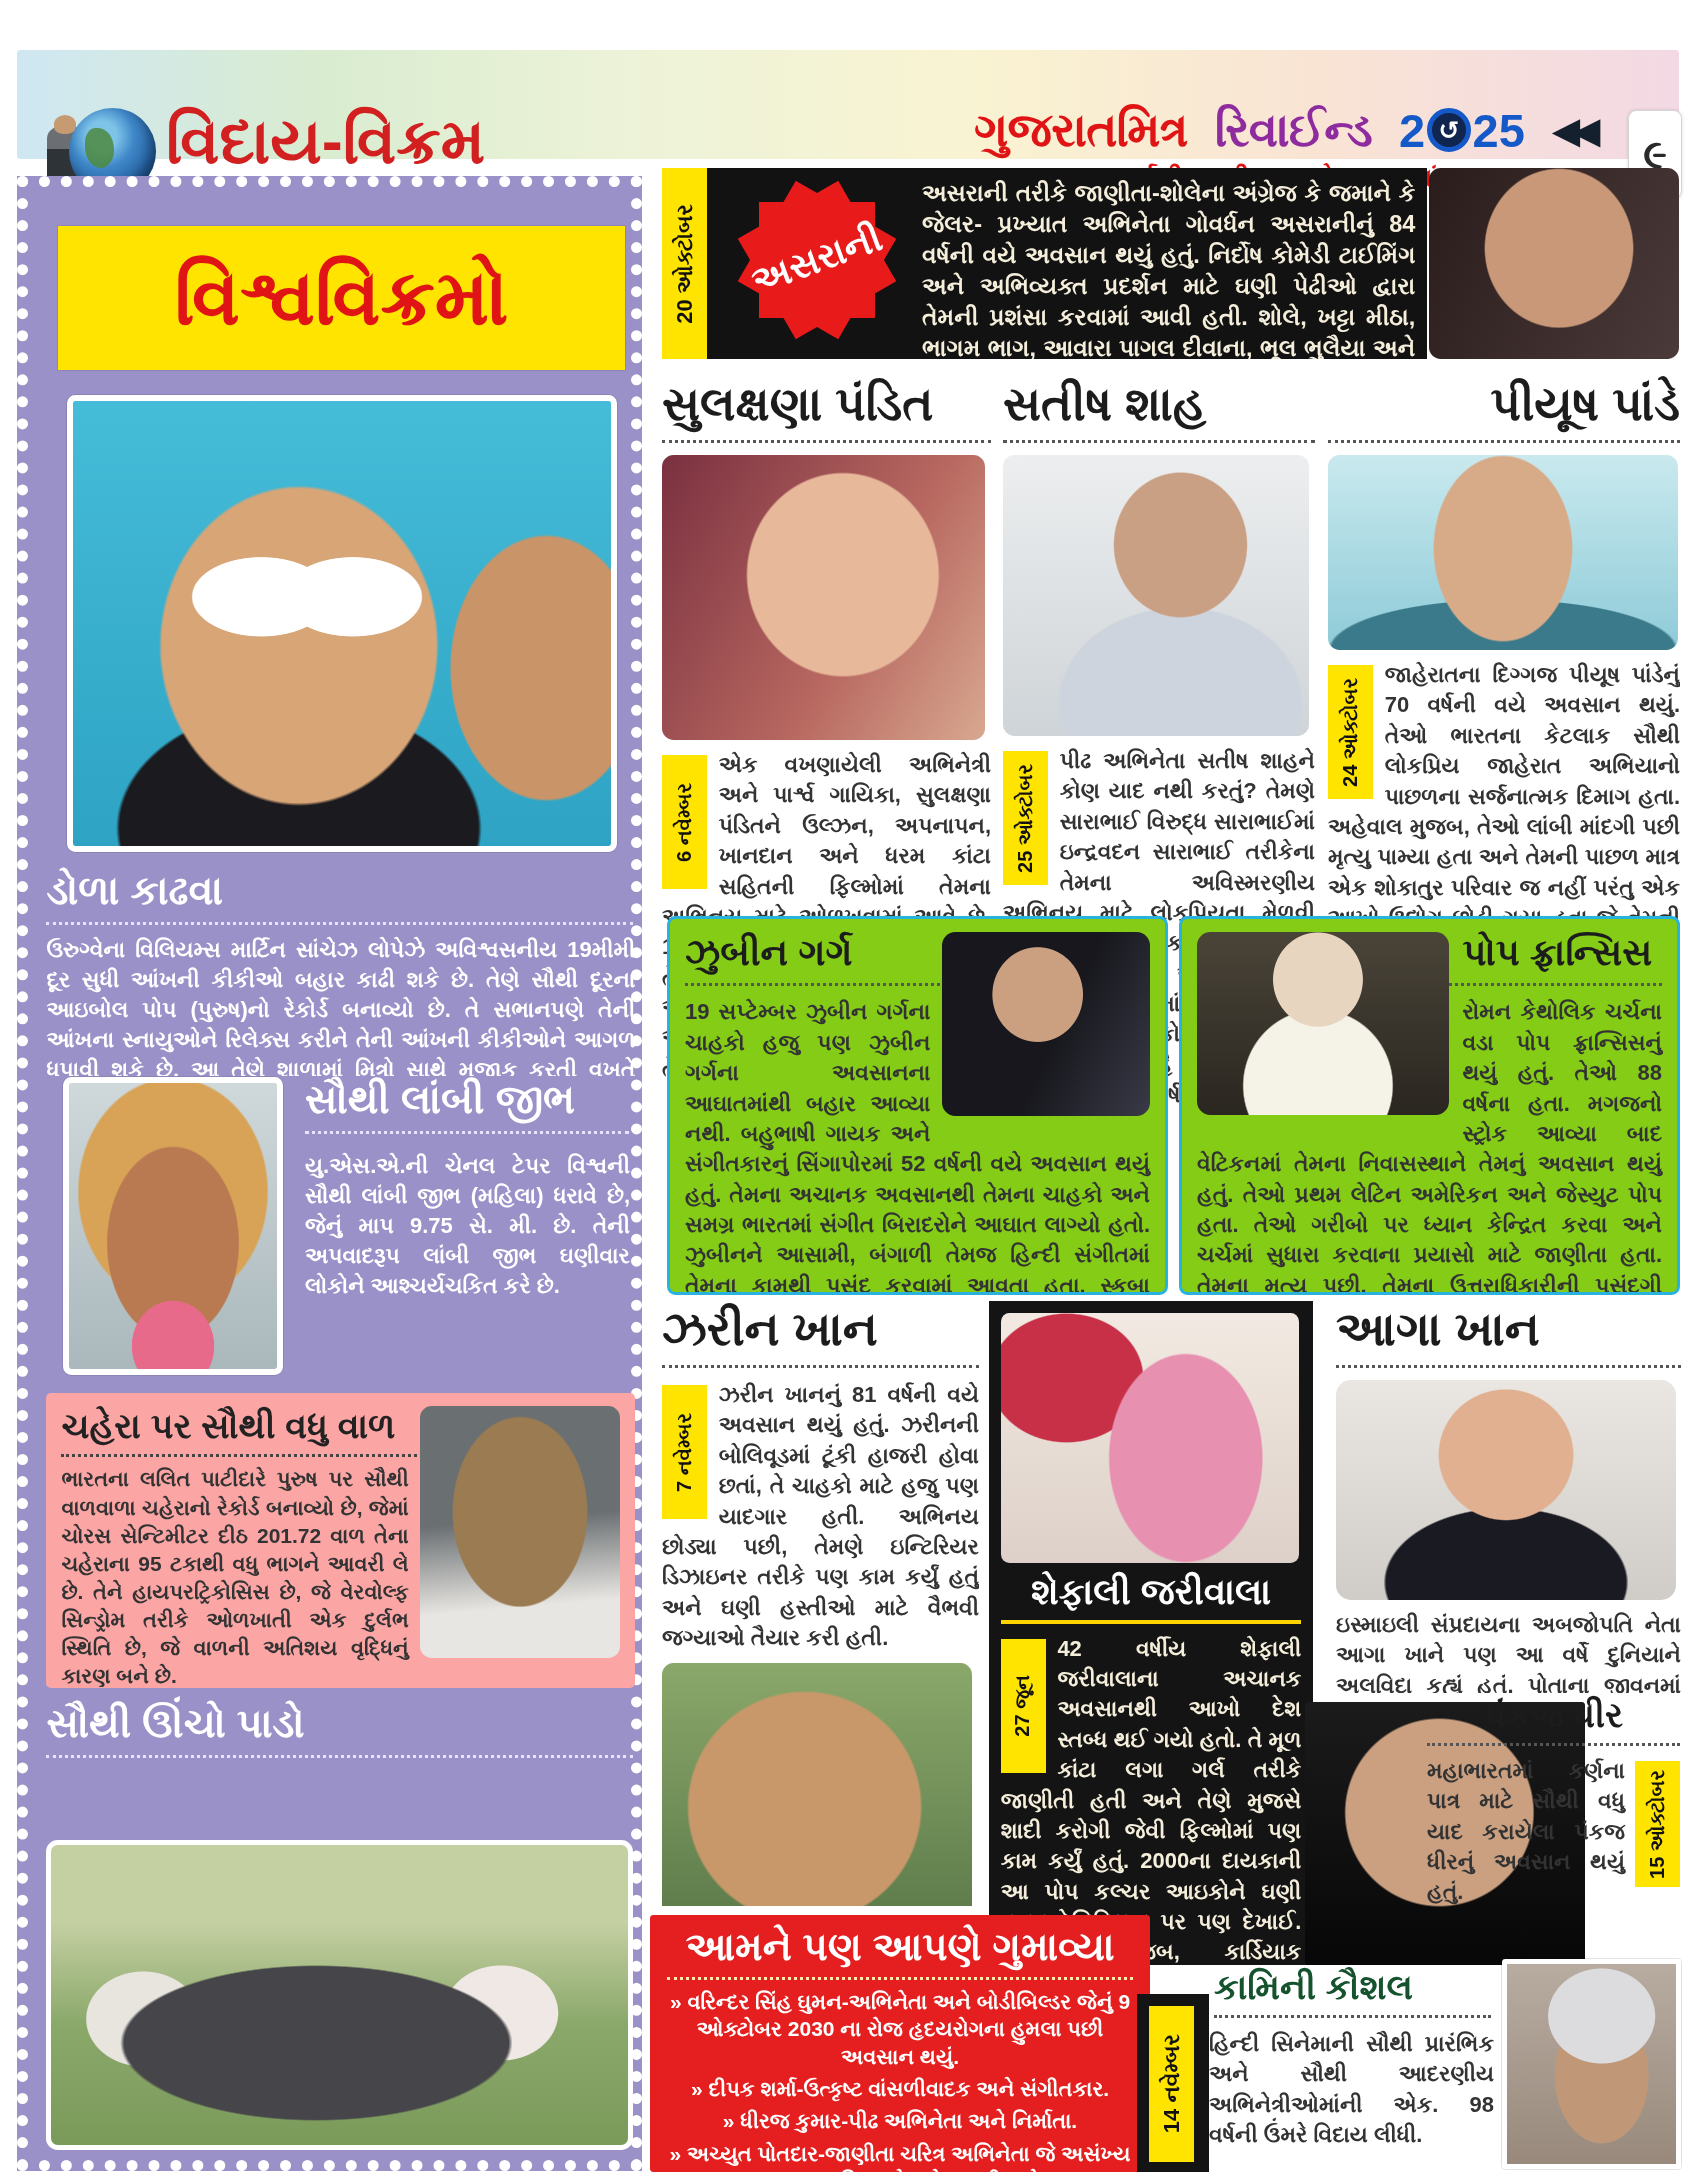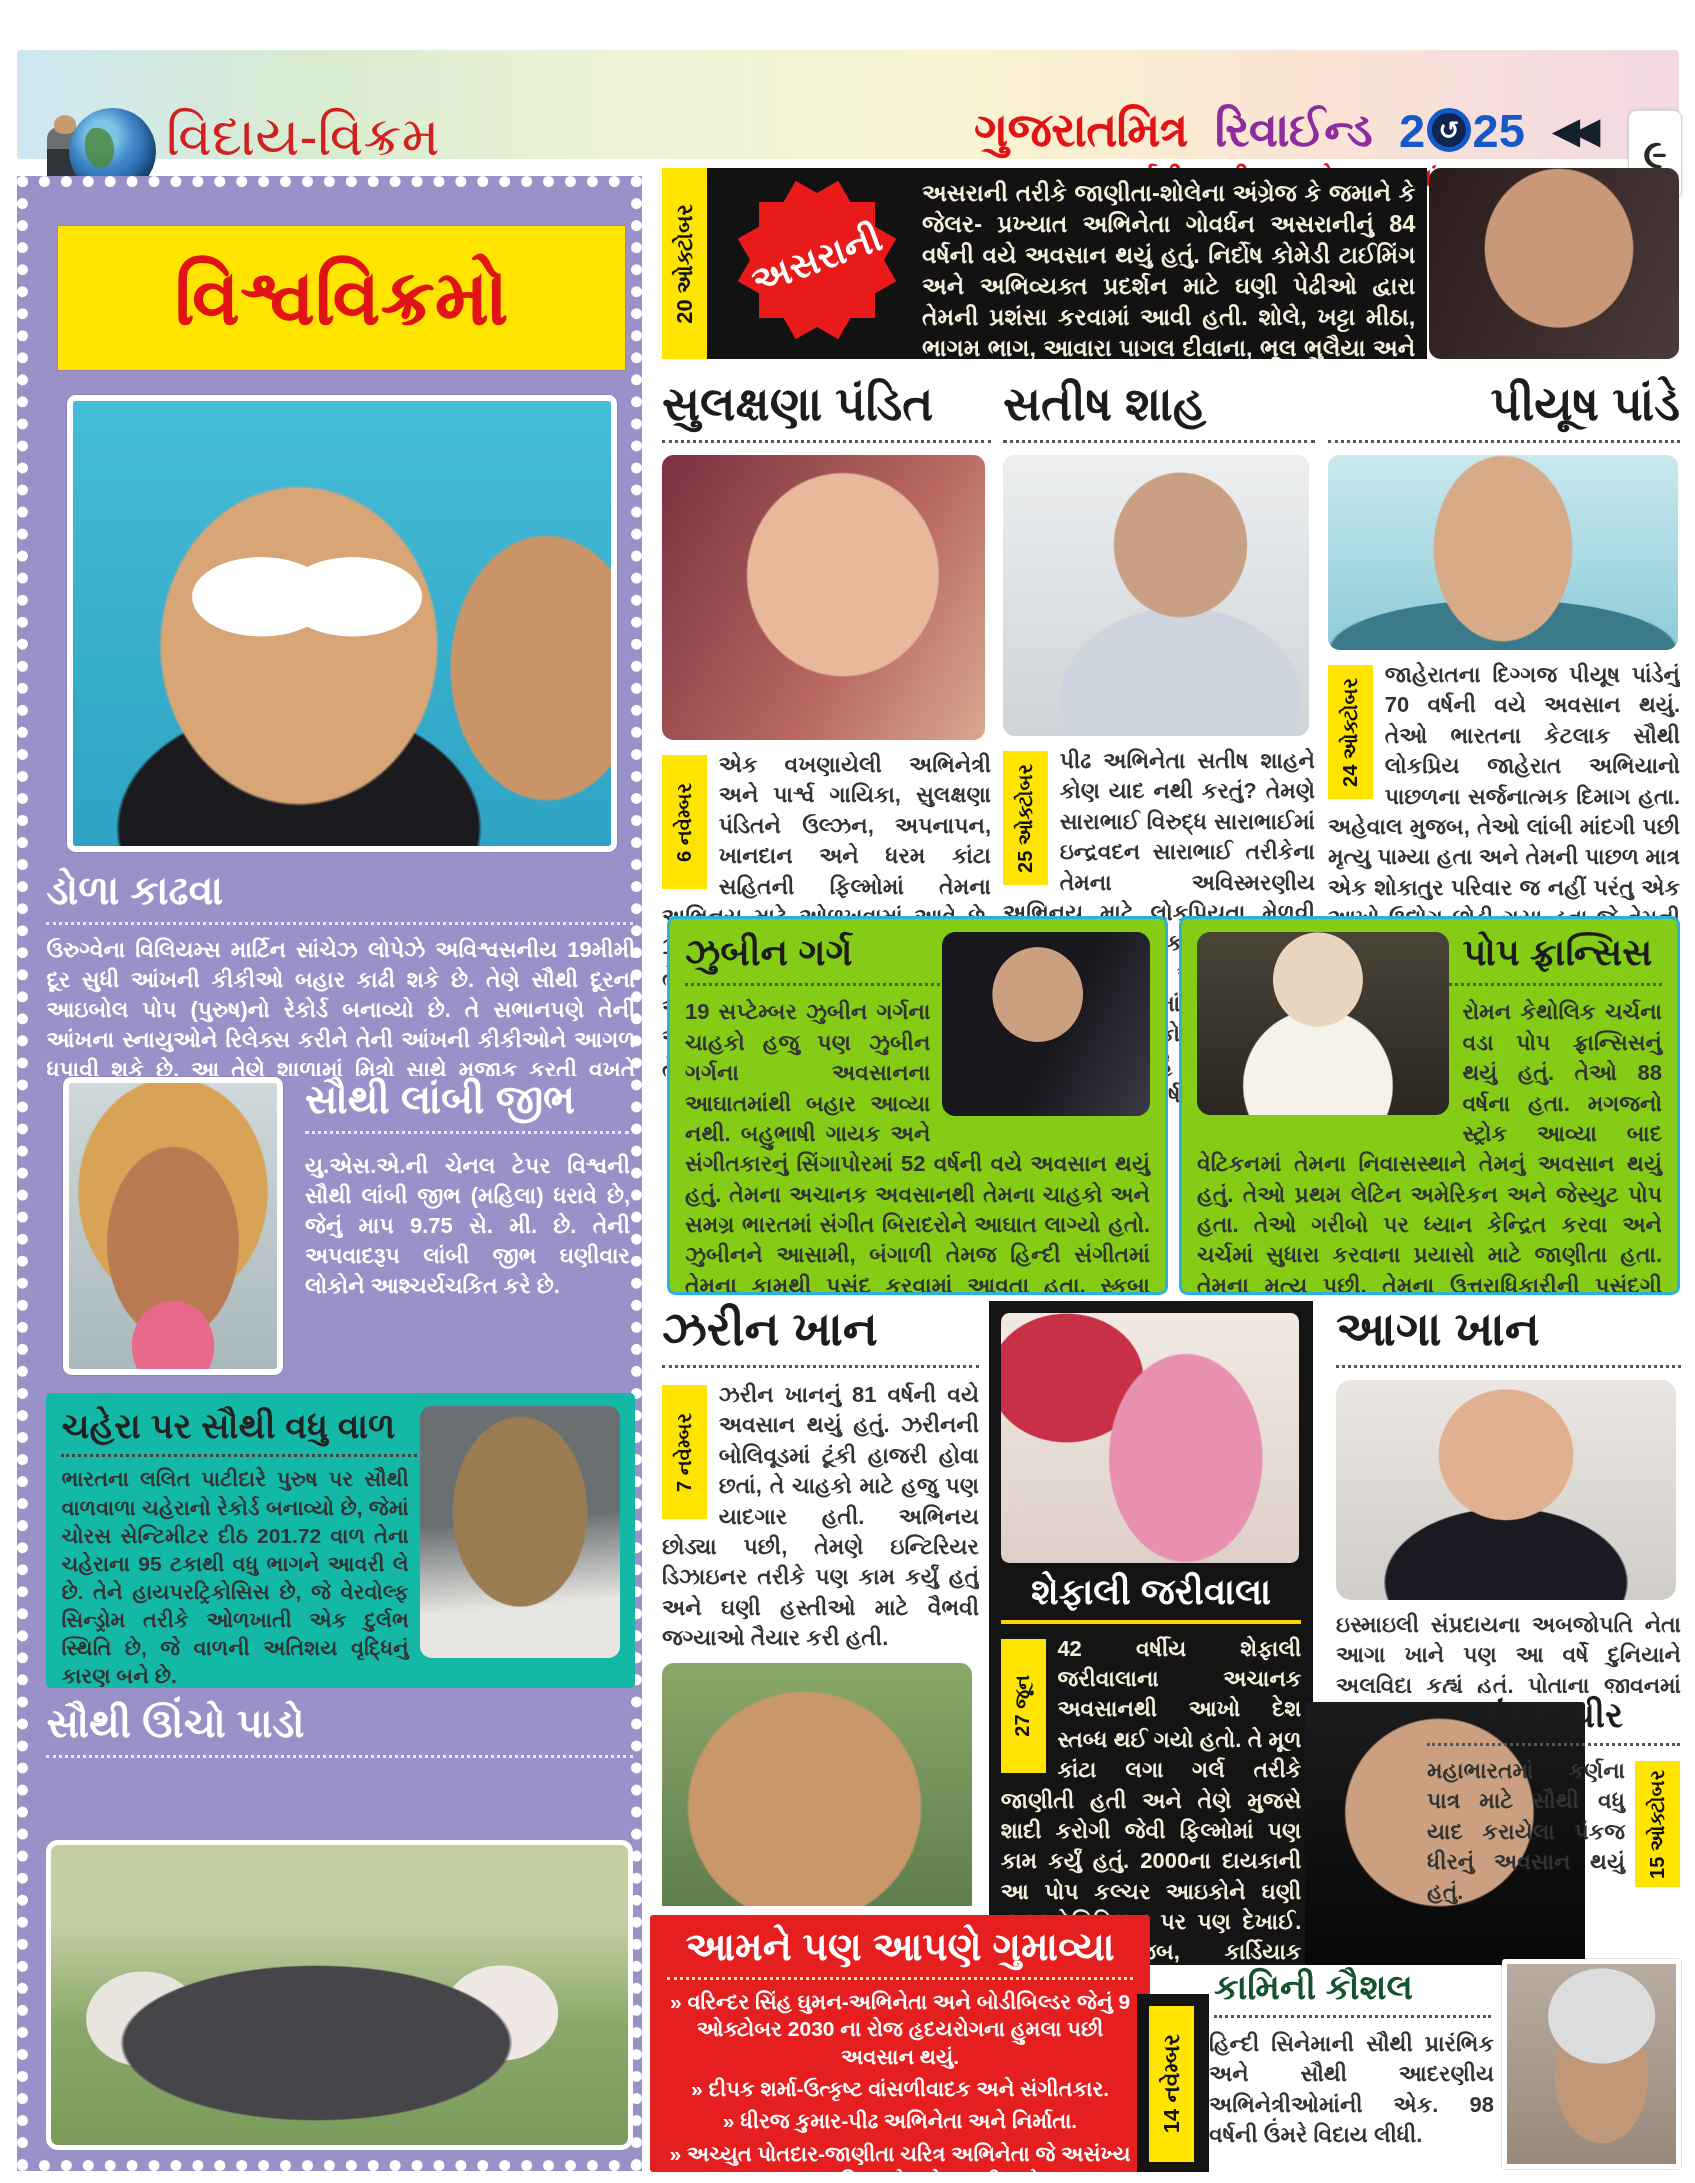--- a/index.html
+++ b/index.html
@@ -13,21 +13,21 @@
   .logo { position:absolute; left:30px; top:55px; width:109px; height:99px; }
   .logo .globe { position:absolute; right:0; top:3.4px; width:87px; height:87px; border-radius:50%;
     background:radial-gradient(circle at 38% 32%, #7ec4e8 0 18%, #3f87c8 40%, #1f5a9c 75%, #123d70 100%);
     box-shadow:inset -5px -6.7px 11.7px rgba(0,0,0,.35); }
   .logo .globe::after { content:""; position:absolute; left:18%; top:22%; width:34%; height:46%;
     background:#4d8a3f; border-radius:40% 60% 50% 60%; opacity:.85; }
   .logo .man { position:absolute; left:0; top:22px; width:39px; height:74px;
     background:linear-gradient(#6b6f74 0 30%, #2e3338 30%); border-radius:11.7px 11.7px 0 0; }
   .logo .man::before { content:""; position:absolute; left:6.7px; top:-11.7px; width:22px; height:18.4px;
     background:#c79b72; border-radius:50% 50% 40% 40%; }
-  .sec-title { position:absolute; left:149px; top:55px; font-size:54px; font-weight:400; color:#d21f1f; }
+  .sec-title { position:absolute; left:149px; top:55px; font-size:63px; font-weight:700; color:#d21f1f; }
   .sec-rule { position:absolute; left:149px; top:126px; width:470px; height:3.4px; background:#1c1c1c; }
   .sec-date { position:absolute; left:154px; top:134px; font-size:22.6px; font-weight:800; color:#1c1c1c; }
   .masthead { position:absolute; left:939px; top:52px; width:654px; }
   .mh-row { display:flex; align-items:center; gap:27px; justify-content:center; }
   .mh-name { font-size:47px; font-weight:800; color:#e01414; letter-spacing:-0.8px; }
   .mh-rewind { font-size:47px; font-weight:800; color:#8e2b9e; letter-spacing:-0.8px; }
   .mh-year { display:flex; align-items:center; font-size:47px; font-weight:800; color:#1558c8; }
   .rewind-zero { display:inline-flex; align-items:center; justify-content:center; width:44px; height:44px;
     border:5px solid #1558c8; border-radius:50%; background:#10254f; color:#fff; font-size:25px; margin:0 1.7px; }
   .mh-arrows { font-size:37px; color:#15202e; letter-spacing:-8.4px; font-weight:800; }
@@ -139,21 +139,21 @@
 
   
   .stamp-panel { position:absolute; left:17px; top:176px; width:625px; height:1995px;
     background:#9a91c9; border:11.7px dotted #ffffff; }
   .wr-title { position:absolute; left:30px; top:39px; width:567px; height:144px; background:#ffe400;
     display:flex; align-items:center; justify-content:center; font-size:77px; font-weight:800; color:#e01414;
     box-shadow:0 0 0 0.8px rgba(0,0,0,.1); }
   .wr-h { position:absolute; color:#fff; font-size:40px; font-weight:800; padding-bottom:8.4px;
     border-bottom:3.4px dotted #e8e4ff; }
   .wr-t { position:absolute; color:#fff; font-size:22px; line-height:1.36; font-weight:700; text-align:justify; overflow:hidden; }
-  .white-box { position:absolute; left:18.4px; top:1206px; width:589px; height:295px; background:#14b8a6;
+  .white-box { position:absolute; left:18.4px; top:1206px; width:589px; height:295px; background:#fca5a5;
     border-radius:5px; padding:13.4px 15px; overflow:hidden; }
   .white-box .wb-photo { float:right; width:200px; height:252px; margin:0 0 6.7px 11.7px; }
   .wb-head { font-size:35px; font-weight:800; color:#222; padding-bottom:6.7px; border-bottom:3.4px dotted #444; margin-bottom:8.4px; }
   .wb-txt { font-size:21px; line-height:1.34; font-weight:600; color:#333; text-align:justify; }
 
   
   .pankaj-head { position:absolute; left:1427px; top:1695px; width:253px; font-size:35px; font-weight:800;
     color:#1c1c1c; padding-bottom:6.7px; border-bottom:3.4px dotted #555; text-align:center; }
   .pankaj-text { position:absolute; left:1427px; top:1756px; width:253px; height:210px; overflow:hidden; }
   .kamini-blackbg { position:absolute; left:1137px; top:1994px; width:72px; height:178px; background:#141414; }

